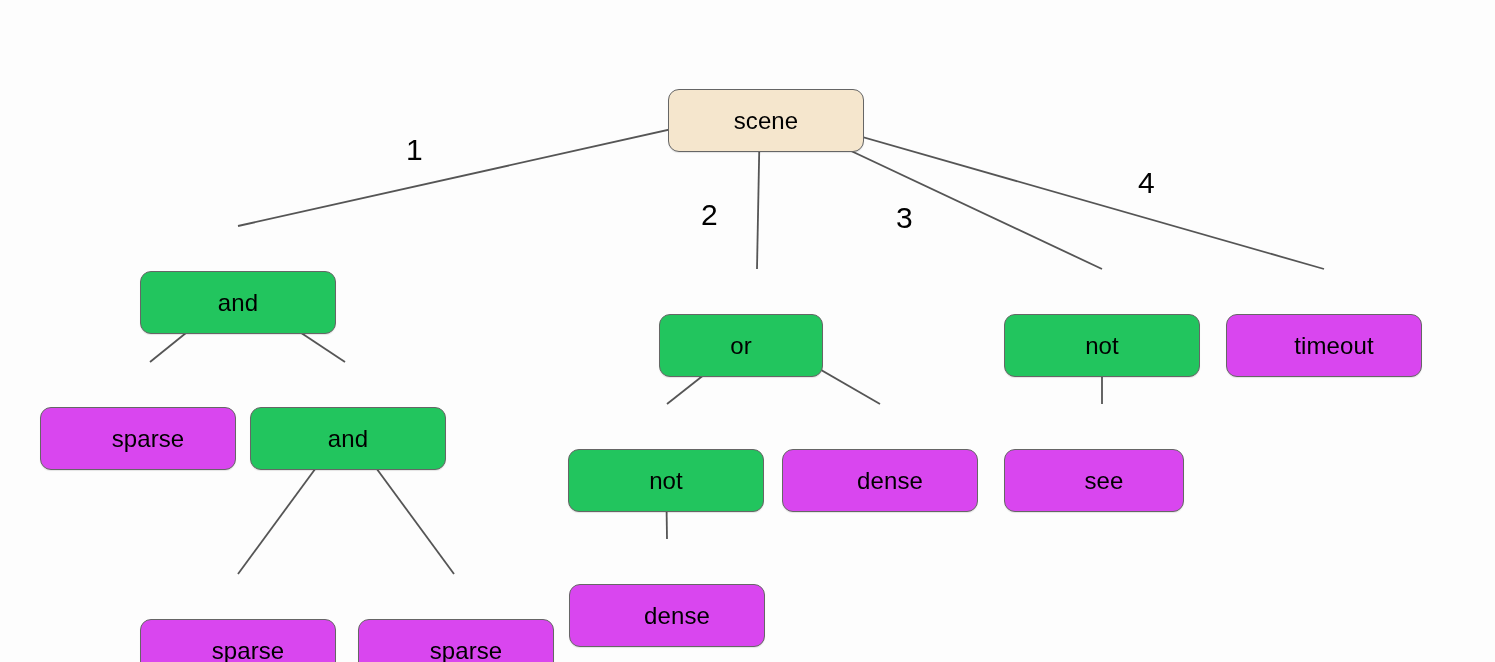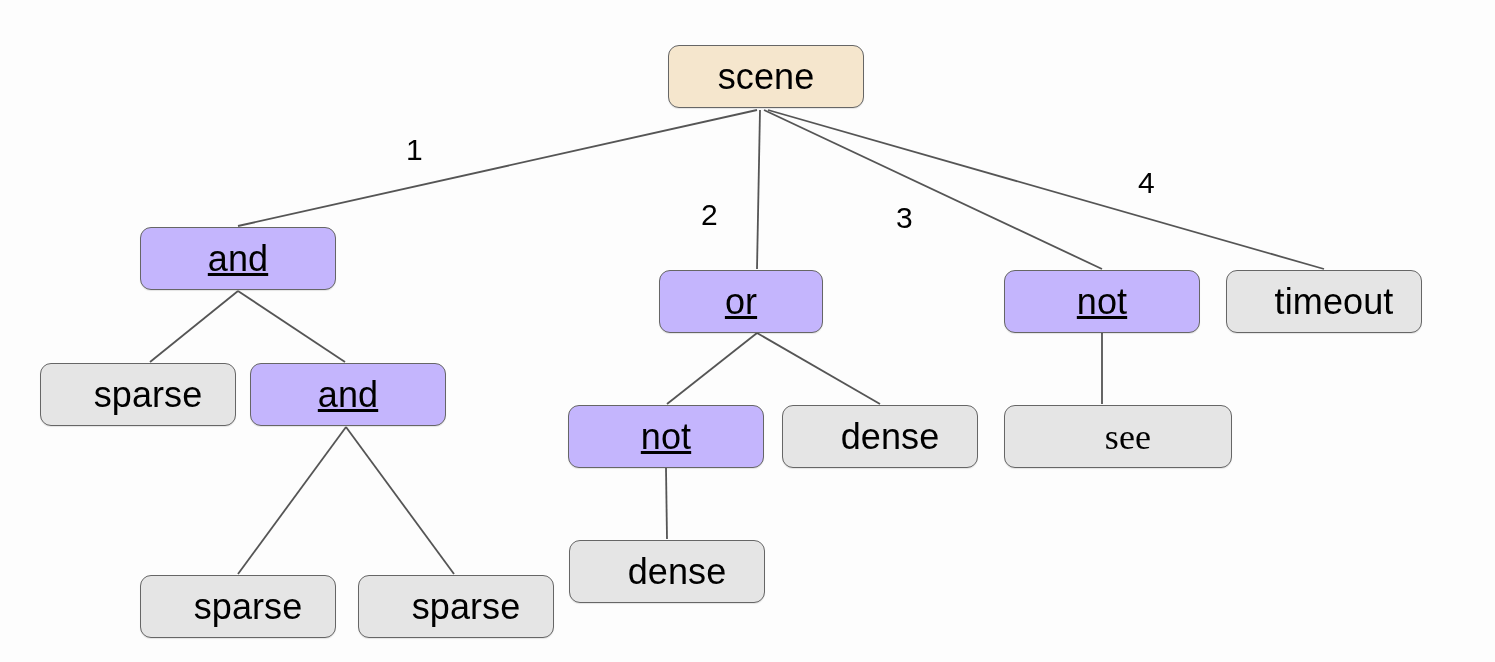--- a/index.html
+++ b/index.html
@@ -24,29 +24,30 @@
   }
   .node {
     position: absolute;
     box-sizing: border-box;
     border: 1.6px solid #666666;
     border-radius: 11px;
     display: flex;
     align-items: center;
     justify-content: center;
     color: #000000;
-    font-size: 36px;
+    font-size: 24px;
     line-height: 1;
     letter-spacing: 0.1px;
     white-space: nowrap;
     box-shadow: 0 1px 1px rgba(0,0,0,0.10);
+    margin-top: 44px;
   }
   .node-root { background: #f5e6cd; }
-  .node-op   { background: #c4b5fd; text-decoration: underline; }
-  .node-leaf { background: #e5e5e5; padding-left: 20px; }
+  .node-op   { background: #22c55e; }
+  .node-leaf { background: #d946ef; padding-left: 20px; }
   .edge-label {
     position: absolute;
     color: #000000;
     font-size: 30px;
     line-height: 1;
     white-space: nowrap;
   }
 </style>
 </head>
 <body>
@@ -87,21 +88,21 @@
       </div>
       <div class="node node-op" style="left: 250px; top: 363px; width: 196px; height: 63px;">
         <span>and</span>
       </div>
       <div class="node node-op" style="left: 568px; top: 405px; width: 196px; height: 63px;">
         <span>not</span>
       </div>
       <div class="node node-leaf" style="left: 782px; top: 405px; width: 196px; height: 63px;">
         <span>dense</span>
       </div>
-      <div class="node node-leaf" style="left: 1004px; top: 405px; width: 228px; height: 63px; font-family: Liberation Serif, serif;">
+      <div class="node node-leaf" style="left: 1004px; top: 405px; width: 180px; height: 63px;">
         <span>see</span>
       </div>
       <div class="node node-leaf" style="left: 569px; top: 540px; width: 196px; height: 63px;">
         <span>dense</span>
       </div>
       <div class="node node-leaf" style="left: 140px; top: 575px; width: 196px; height: 63px;">
         <span>sparse</span>
       </div>
       <div class="node node-leaf" style="left: 358px; top: 575px; width: 196px; height: 63px;">
         <span>sparse</span>

